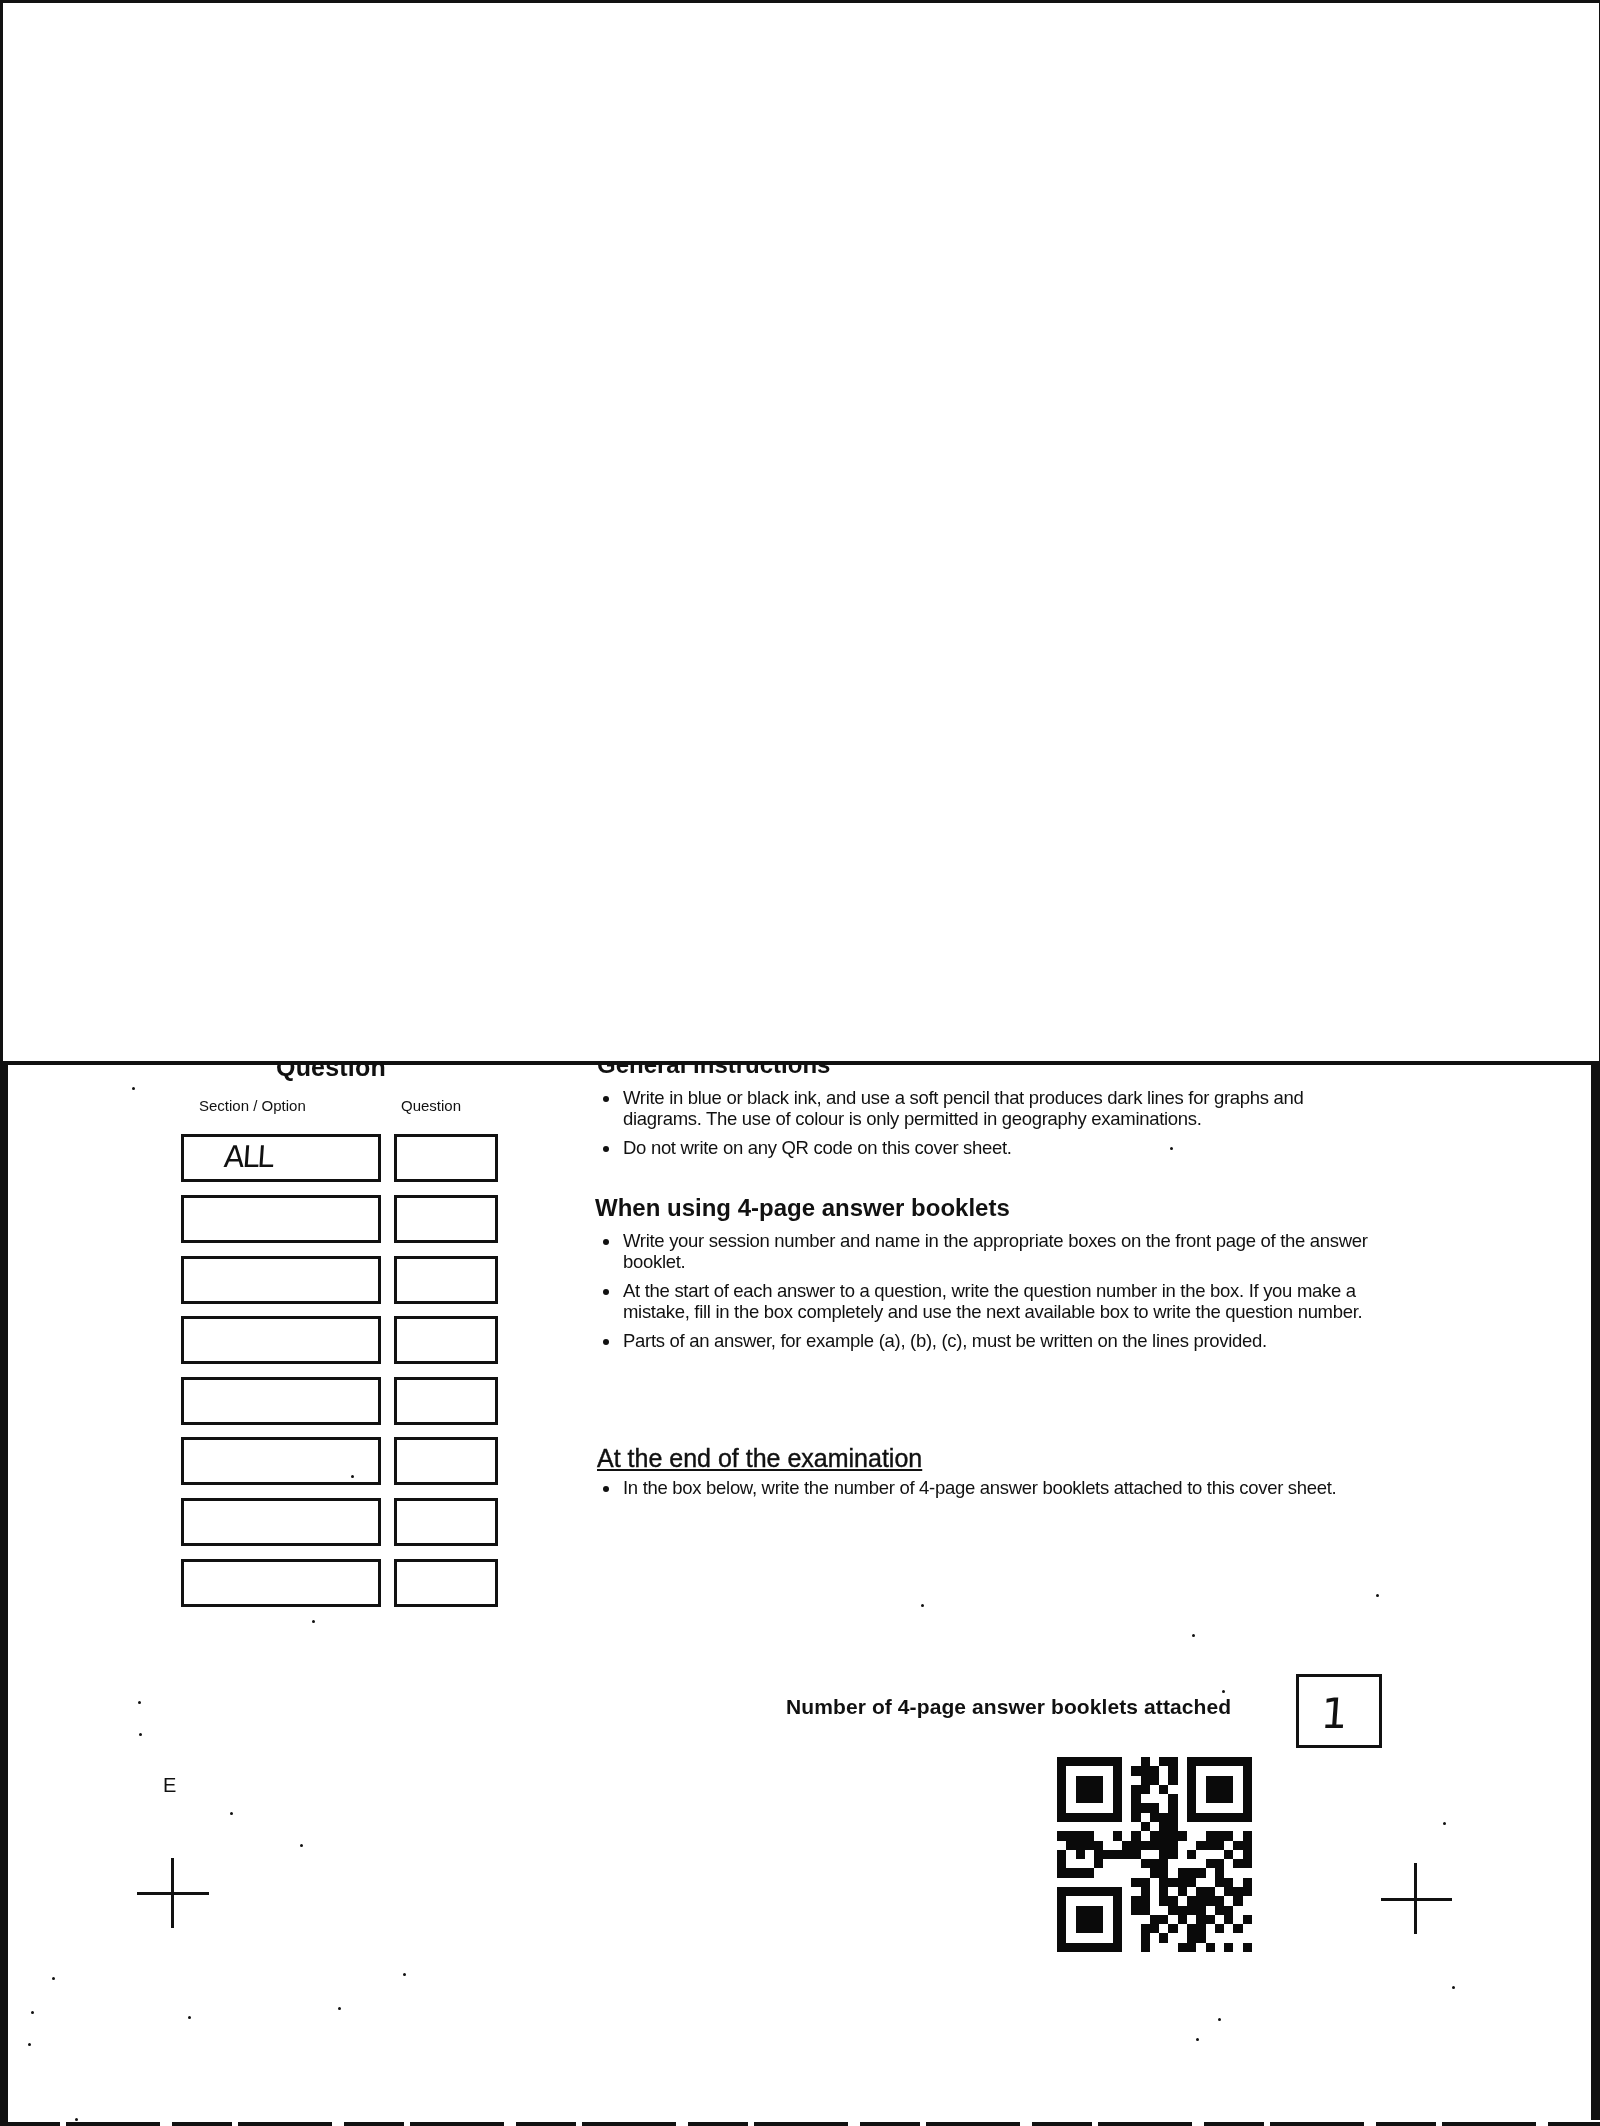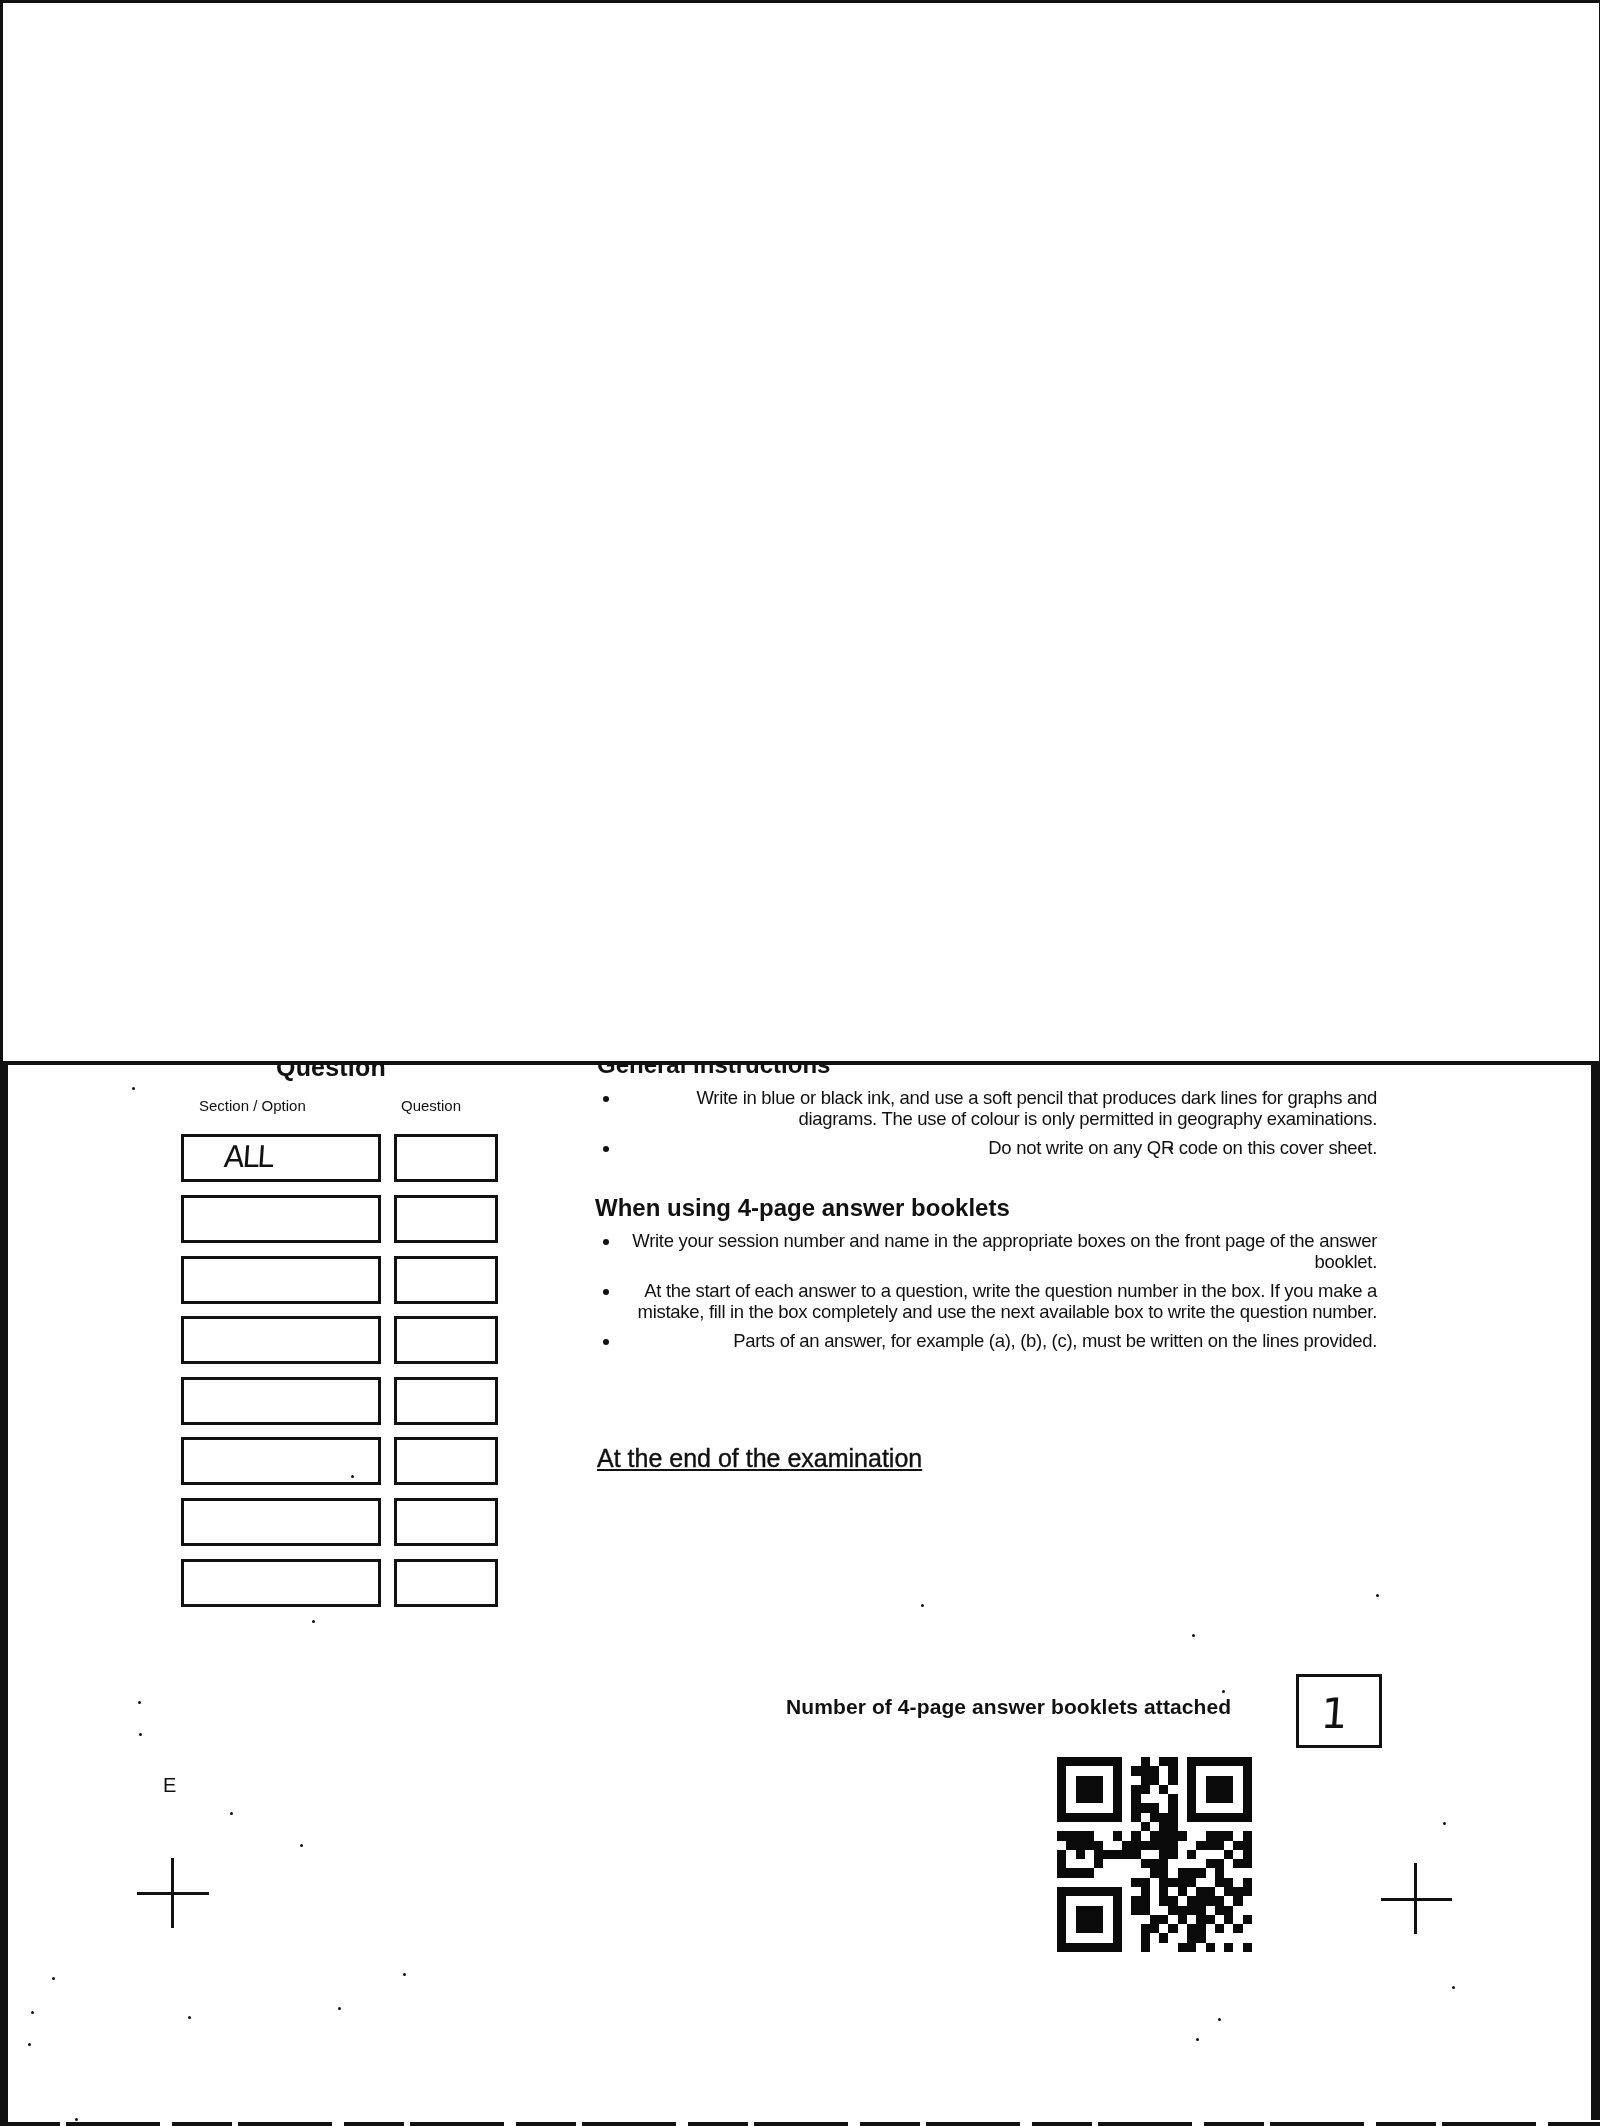--- a/index.html
+++ b/index.html
@@ -33,21 +33,21 @@
           position: absolute; left: 40px; top: 2px; letter-spacing: -2px; transform: skewX(-4deg); }
 
   
   .h-section { font-size: 24px; font-weight: bold; }
   .h-general { left: 597px; top: 1051px; }
   .h-booklets { left: 595px; top: 1194px; }
   .h-end { left: 597px; top: 1444px; font-weight: normal; font-size: 25px; text-decoration: underline; -webkit-text-stroke: 0.4px #111; }
 
   ul.bullets { position: absolute; margin: 0; padding: 0; list-style: none; width: 780px; }
   ul.bullets li { position: relative; padding-left: 26px; font-size: 18.5px; line-height: 21px;
-                  margin-bottom: 8px; letter-spacing: -0.3px; text-align: right; }
+                  margin-bottom: 8px; letter-spacing: -0.3px; }
   ul.bullets li::before { content: ""; position: absolute; left: 6px; top: 9px; width: 6px; height: 6px;
                           background: #111; border-radius: 50%; }
   .ul-general { left: 597px; top: 1087px; }
   .ul-booklets { left: 597px; top: 1230px; }
   .ul-end { left: 597px; top: 1477px; }
 
   .count-label { left: 786px; top: 1695px; font-size: 21px; font-weight: bold; letter-spacing: 0.1px; }
   .count-box { position: absolute; left: 1296px; top: 1674px; width: 86px; height: 74px;
                border: 3px solid #111; box-sizing: border-box; }
   .count-box .hand { left: 22px; top: 12px; font-size: 42px; }
@@ -146,20 +146,21 @@
 
 <div class="abs h-section h-booklets">When using 4-page answer booklets</div>
 <ul class="bullets ul-booklets">
   <li>Write your session number and name in the appropriate boxes on the front page of the answer booklet.</li>
   <li>At the start of each answer to a question, write the question number in the box. If you make a mistake, fill in the box completely and use the next available box to write the question number.</li>
   <li>Parts of an answer, for example (a), (b), (c), must be written on the lines provided.</li>
 </ul>
 
 <div class="abs h-section h-end">At the end of the examination</div>
 <ul class="bullets ul-end">
+  <li>In the box below, write the number of 4-page answer booklets attached to this cover sheet.</li>
 </ul>
 
 <div class="abs count-label">Number of 4-page answer booklets attached</div>
 <div class="count-box">
   <span class="hand">1</span>
 </div>
 
 <div class="qr" id="qr">
     <span class="on"></span>
     <span class="on"></span>

